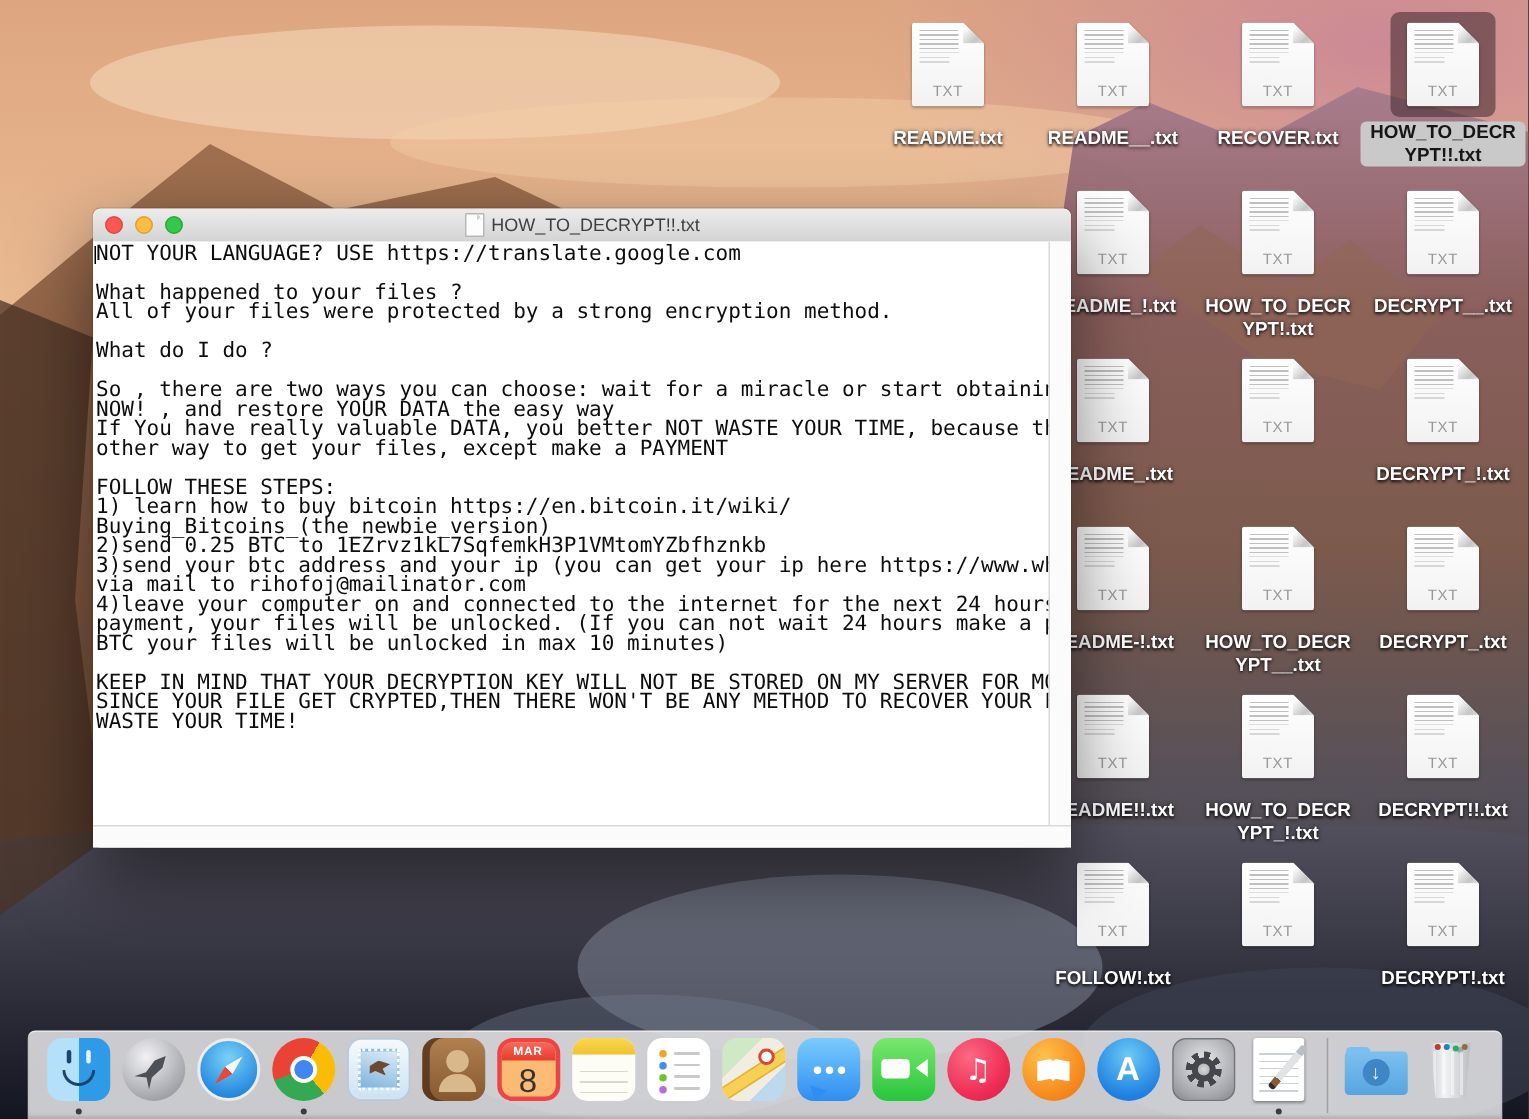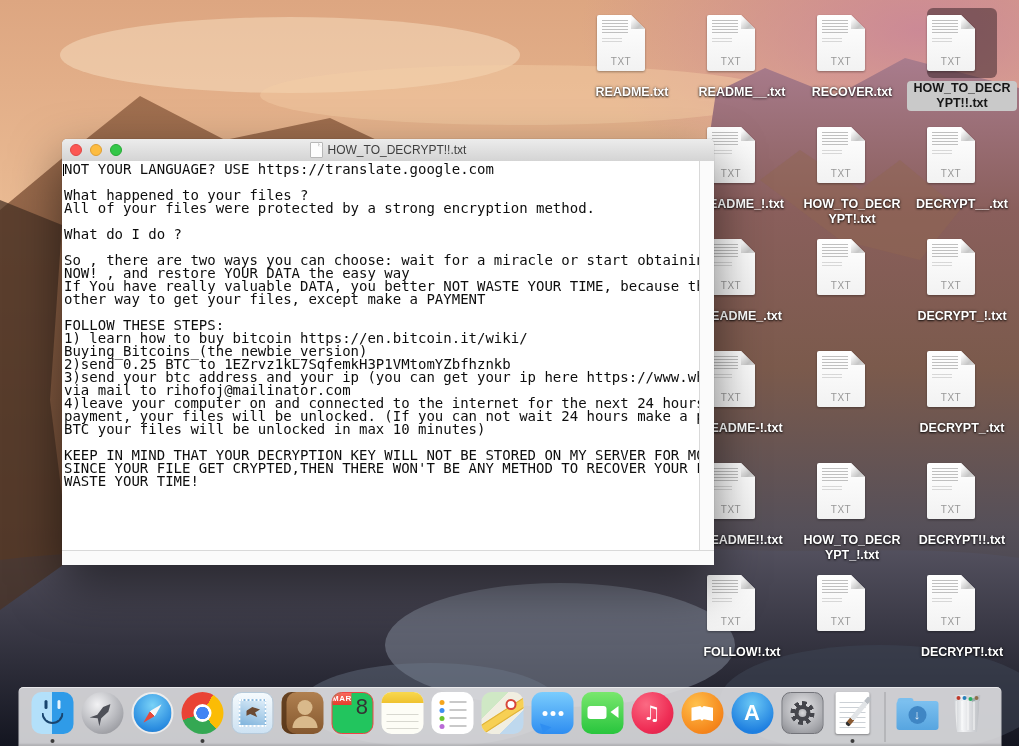--- a/index.html
+++ b/index.html
@@ -3,21 +3,21 @@
 <meta charset="utf-8">
 <style>
   html,body{margin:0;padding:0;background:#000;}
   .screen{position:relative;width:1019px;height:746px;overflow:hidden;
     font-family:"Liberation Sans",sans-serif;-webkit-font-smoothing:antialiased;}
   .wallpaper{position:absolute;inset:0;z-index:0;}
 
   
   .desktop-icons{position:absolute;inset:0;z-index:1;}
   .desk-icon{position:absolute;width:110px;display:flex;flex-direction:column;align-items:center;cursor:default;}
-  .icon-wrap{width:70px;height:70px;display:flex;align-items:center;border-radius:6px;text-decoration:underline;}
+  .icon-wrap{width:70px;height:70px;display:flex;align-items:center;justify-content:center;border-radius:6px;text-decoration:underline;}
   .desk-icon.selected .icon-wrap{background:rgba(62,40,46,0.55);}
   .file-icon{position:relative;width:48px;height:56px;filter:drop-shadow(0 1px 1px rgba(0,0,0,0.35));}
   .page{position:absolute;inset:0;background:linear-gradient(#ffffff,#f2f2f2);
     clip-path:polygon(0 0,34px 0,48px 14px,48px 56px,0 56px);border-radius:2px;}
   .fold{position:absolute;left:34px;top:0;width:14px;height:14px;
     background:linear-gradient(to bottom right,#fafafa 20%,#c6c6c6 70%,#dedede);
     clip-path:polygon(0 0,100% 100%,0 100%);}
   .tlines{position:absolute;top:5px;left:5px;right:17px;height:15px;opacity:.85;
     background:repeating-linear-gradient(#b5b5b5 0 1px,transparent 1px 3px);}
   .tlines2{position:absolute;top:23px;left:5px;width:20px;height:5px;opacity:.6;
@@ -97,22 +97,22 @@
     background:linear-gradient(200deg,#dcecf8,#7fb3dc);border:2px dotted #fff;}
   .icon-mail:after{content:"";position:absolute;left:14px;top:14px;width:14px;height:10px;background:#6b4a33;
     clip-path:polygon(0 40%,45% 0,100% 25%,65% 55%,80% 100%,30% 70%,0 90%);}
 
   .icon-contacts{background:linear-gradient(#b08050,#85582f);box-shadow:inset 5px 0 0 rgba(82,50,23,.8);}
   .icon-contacts:before{content:"";position:absolute;left:16px;top:8px;width:15px;height:15px;border-radius:50%;
     background:#d9b98b;}
   .icon-contacts:after{content:"";position:absolute;left:11px;bottom:6px;width:25px;height:12px;
     border-radius:12px 12px 0 0;background:#d9b98b;}
 
-  .icon-calendar{background:#22c55e;border:1px solid #ef4444;box-sizing:border-box;overflow:hidden;
-    display:flex;}
+  .icon-calendar{background:#fdba74;border:3px solid #ef4444;box-sizing:border-box;overflow:hidden;
+    display:flex;flex-direction:column;}
   .cal-month{display:block;height:12px;line-height:12px;text-align:center;font-size:8px;font-weight:bold;
     letter-spacing:.5px;color:#fff;background:linear-gradient(#f7695c,#e63c2c);}
   .cal-day{display:block;flex:1;text-align:center;font-size:22px;line-height:27px;color:#333;}
 
   .icon-notes{background:#fdfdf6;}
   .icon-notes:before{content:"";position:absolute;left:0;right:0;top:0;height:11px;border-radius:10px 10px 0 0;
     background:linear-gradient(#f8d84e,#efc22f);}
   .icon-notes:after{content:"";position:absolute;left:5px;right:5px;top:16px;bottom:5px;
     background:repeating-linear-gradient(transparent 0 6px,#d8d8d0 6px 7px);}
 
@@ -365,20 +365,21 @@
       <div class="desk-icon" style="left: 797px; top: 344px;">
       <div class="icon-wrap">
         <div class="file-icon">
           <div class="page"></div>
           <div class="fold"></div>
           <div class="tlines"></div>
           <div class="tlines2"></div>
           <div class="badge">TXT</div>
         </div>
       </div>
+      <div class="file-label">HOW_TO_DECRYPT__.txt</div>
     </div>
       <div class="desk-icon" style="left: 907px; top: 344px;">
       <div class="icon-wrap">
         <div class="file-icon">
           <div class="page"></div>
           <div class="fold"></div>
           <div class="tlines"></div>
           <div class="tlines2"></div>
           <div class="badge">TXT</div>
         </div>

